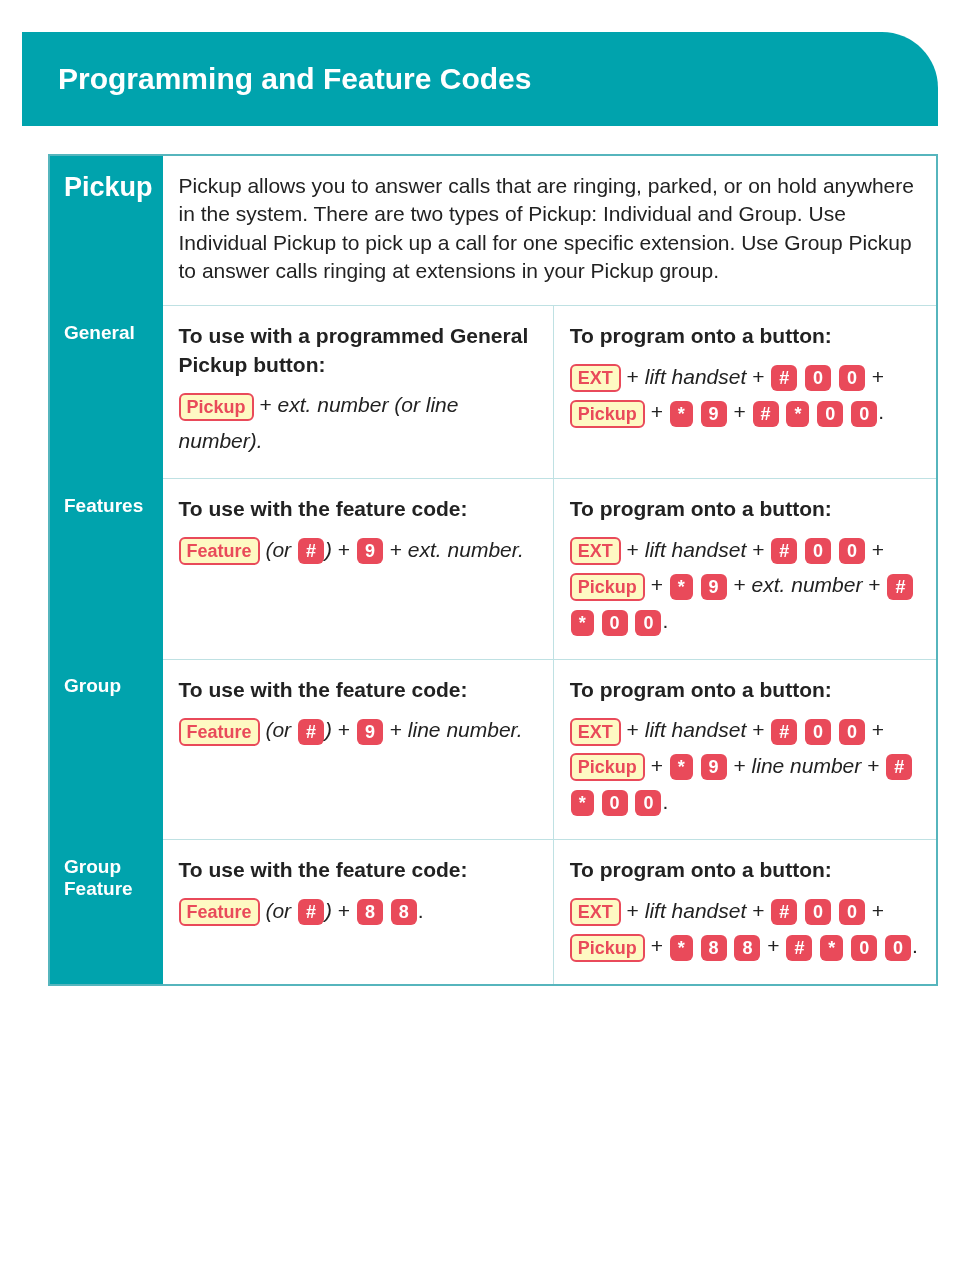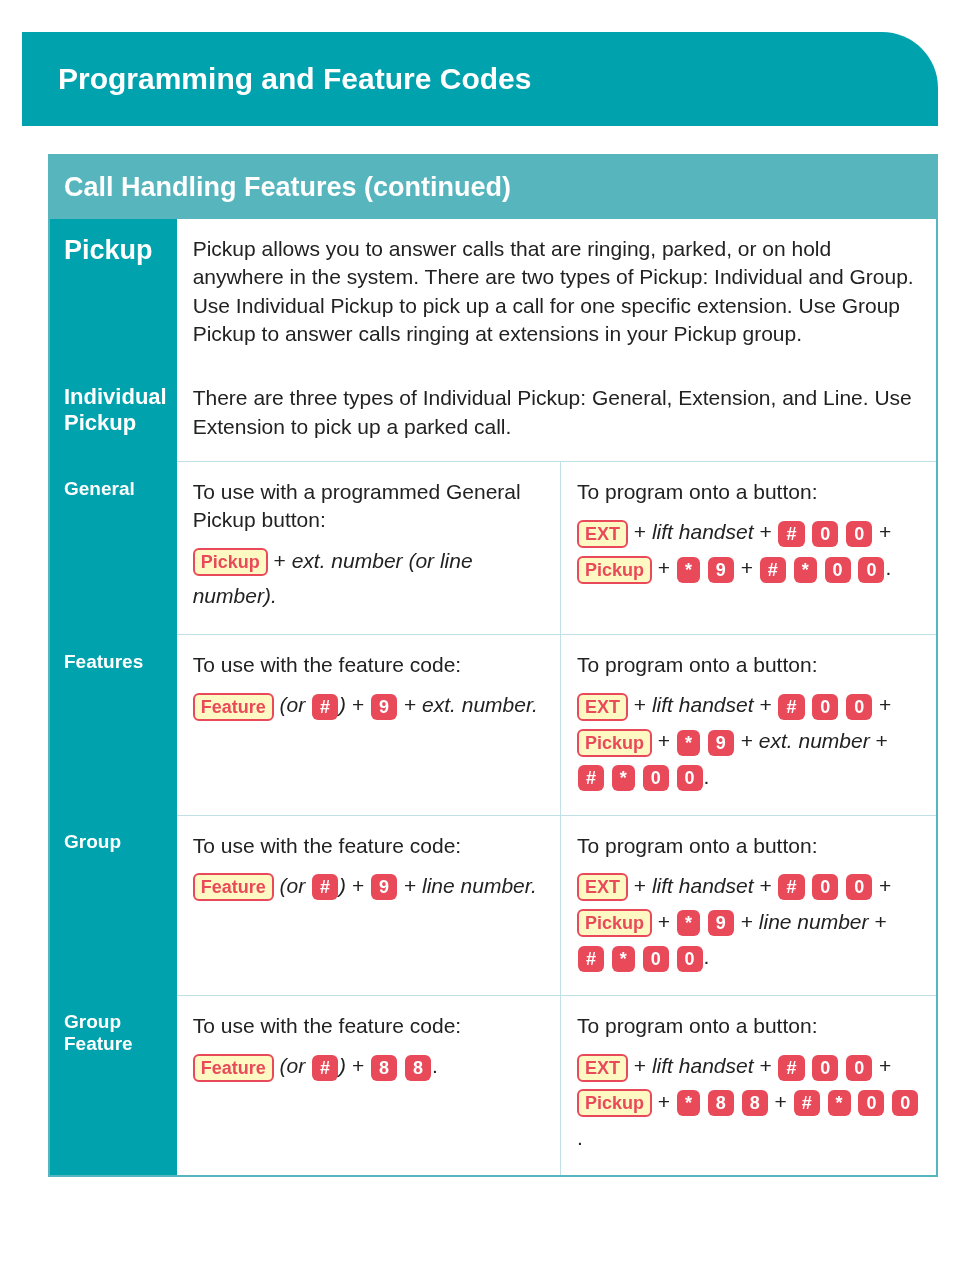--- a/index.html
+++ b/index.html
@@ -47,21 +47,21 @@
   td.lab.big { font-size: 27px; }
   td.lab.med { font-size: 22px; }
   td.lab.sm  { font-size: 19px; }
   td.body {
     vertical-align: top;
     padding: 16px 16px 20px 16px;
     font-size: 21px;
     color: #222;
     line-height: 1.35;
   }
-  td.body .lead { font-weight: normal; }
+  td.body .lead { font-weight: bold; }
   td.body.bt { border-top: 1px solid #bfe1e3; }
   td.body.bl { border-left: 1px solid #bfe1e3; margin-left: 28px; }
   td.body.half { width: 50%; }
   .seq { margin-top: 8px; line-height: 1.7; }
   .it { font-style: italic; }
   .k-out {
     display: inline-block;
     border: 2px solid #e94a5a;
     color: #e94a5a;
     background: #fef9c3;
@@ -88,34 +88,29 @@
   }
 </style>
 </head>
 <body>
 
 <div class="page">
 
   <div class="title-bar">Programming and Feature Codes</div>
 
   <div class="panel">
-    <div class="panel-head">Call Handling Features (continued)</div>
 
     <table class="main">
 
       <tbody>
           <tr>
         <td class="lab big">Pickup</td>
         <td class="body" colspan="2">Pickup allows you to answer calls that are ringing, parked, or on hold anywhere in the system. There are two types of Pickup: Individual and Group. Use Individual Pickup to pick up a call for one specific extension. Use Group Pickup to answer calls ringing at extensions in your Pickup group.</td>
       </tr>
 
-      <tr>
-        <td class="lab med">Individual Pickup</td>
-        <td class="body" colspan="2">There are three types of Individual Pickup: General, Extension, and Line. Use Extension to pick up a parked call.</td>
-      </tr>
 
       <tr>
         <td class="lab sm">General</td>
         <td class="body bt half">
           <span class="lead">To use with a programmed General Pickup button:</span>
           <div class="seq">
             <span class="k-out">Pickup</span>
             <span>+</span>
             <span class="it">ext. number (or line number).</span>
           </div>

